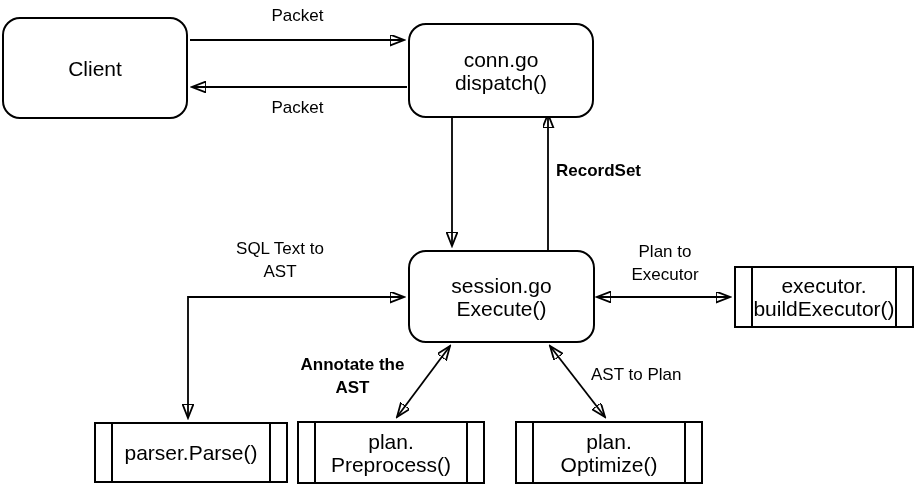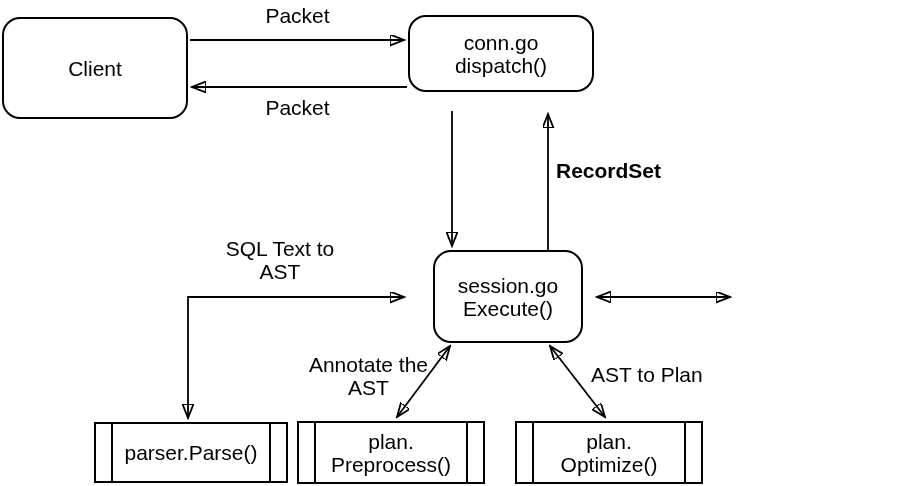--- a/index.html
+++ b/index.html
@@ -45,42 +45,42 @@
   .node.proc .bar {
     position: absolute;
     top: 0; bottom: 0;
     width: 0;
     border-left: 2px solid #000000;
   }
   .node.proc .bar.l { left: 15px; }
   .node.proc .bar.r { right: 15px; }
 
   #n-client     { left: 2px;   top: 17px;  width: 186px; height: 102px; }
-  #n-conn       { left: 408px; top: 15px;  width: 186px; height: 77px; }
-  #n-session    { left: 408px; top: 250px; width: 150px; height: 93px; margin-left: 25px; }
+  #n-conn       { left: 408px; top: 23px;  width: 186px; height: 95px; }
+  #n-session    { left: 408px; top: 250px; width: 187px; height: 93px; }
   #n-executor   { left: 734px; top: 266px; width: 180px; height: 62px; }
   #n-parser     { left: 94px;  top: 422px; width: 194px; height: 61px; }
   #n-preprocess { left: 297px; top: 421px; width: 188px; height: 63px; }
   #n-optimize   { left: 515px; top: 421px; width: 188px; height: 63px; }
 
   .elabel {
     position: absolute;
-    font-size: 21px;
+    font-size: 17px;
     line-height: 23px;
     white-space: pre-line;
     z-index: 3;
   }
   .elabel.center { text-align: center; }
 
   #l-packet-top    { left: 240px; top: 4px;   width: 115px; }
   #l-packet-bottom { left: 240px; top: 96px;  width: 115px; }
   #l-sql-text      { left: 384px; top: 146px; }
   #l-recordset     { left: 556px; top: 159px; font-weight: bold; }
   #l-sql-ast       { left: 206px; top: 237px; width: 148px; }
-  #l-annotate      { left: 296px; top: 353px; width: 145px; }
+  #l-annotate      { left: 280px; top: 353px; width: 145px; font-weight: bold; }
   #l-ast-plan      { left: 591px; top: 363px; text-align: right; }
   #l-plan-exec     { left: 611px; top: 240px; width: 108px; }
 </style>
 </head>
 <body>
 
 <div class="canvas">
 
   <svg class="edges" viewBox="0 0 923 486" xmlns="http://www.w3.org/2000/svg">
     <defs>
@@ -108,20 +108,26 @@
   <div class="node rounded" id="n-conn">
     <span>conn.go
 dispatch()</span>
   </div>
 
   <div class="node rounded" id="n-session">
     <span>session.go
 Execute()</span>
   </div>
 
+  <div class="node proc" id="n-executor">
+    <i class="bar l"></i>
+    <i class="bar r"></i>
+    <span>executor.
+buildExecutor()</span>
+  </div>
 
   <div class="node proc" id="n-parser">
     <i class="bar l"></i>
     <i class="bar r"></i>
     <span>parser.Parse()</span>
   </div>
 
   <div class="node proc" id="n-preprocess">
     <i class="bar l"></i>
     <i class="bar r"></i>
@@ -137,14 +143,16 @@
   </div>
 
   <div class="elabel center" id="l-packet-top">Packet</div>
   <div class="elabel center" id="l-packet-bottom">Packet</div>
   <div class="elabel" id="l-recordset">RecordSet</div>
   <div class="elabel center" id="l-sql-ast">SQL Text to
 AST</div>
   <div class="elabel center" id="l-annotate">Annotate the
 AST</div>
   <div class="elabel" id="l-ast-plan">AST to Plan</div>
+  <div class="elabel center" id="l-plan-exec">Plan to
+Executor</div>
 
 </div>
 
 </body></html>

